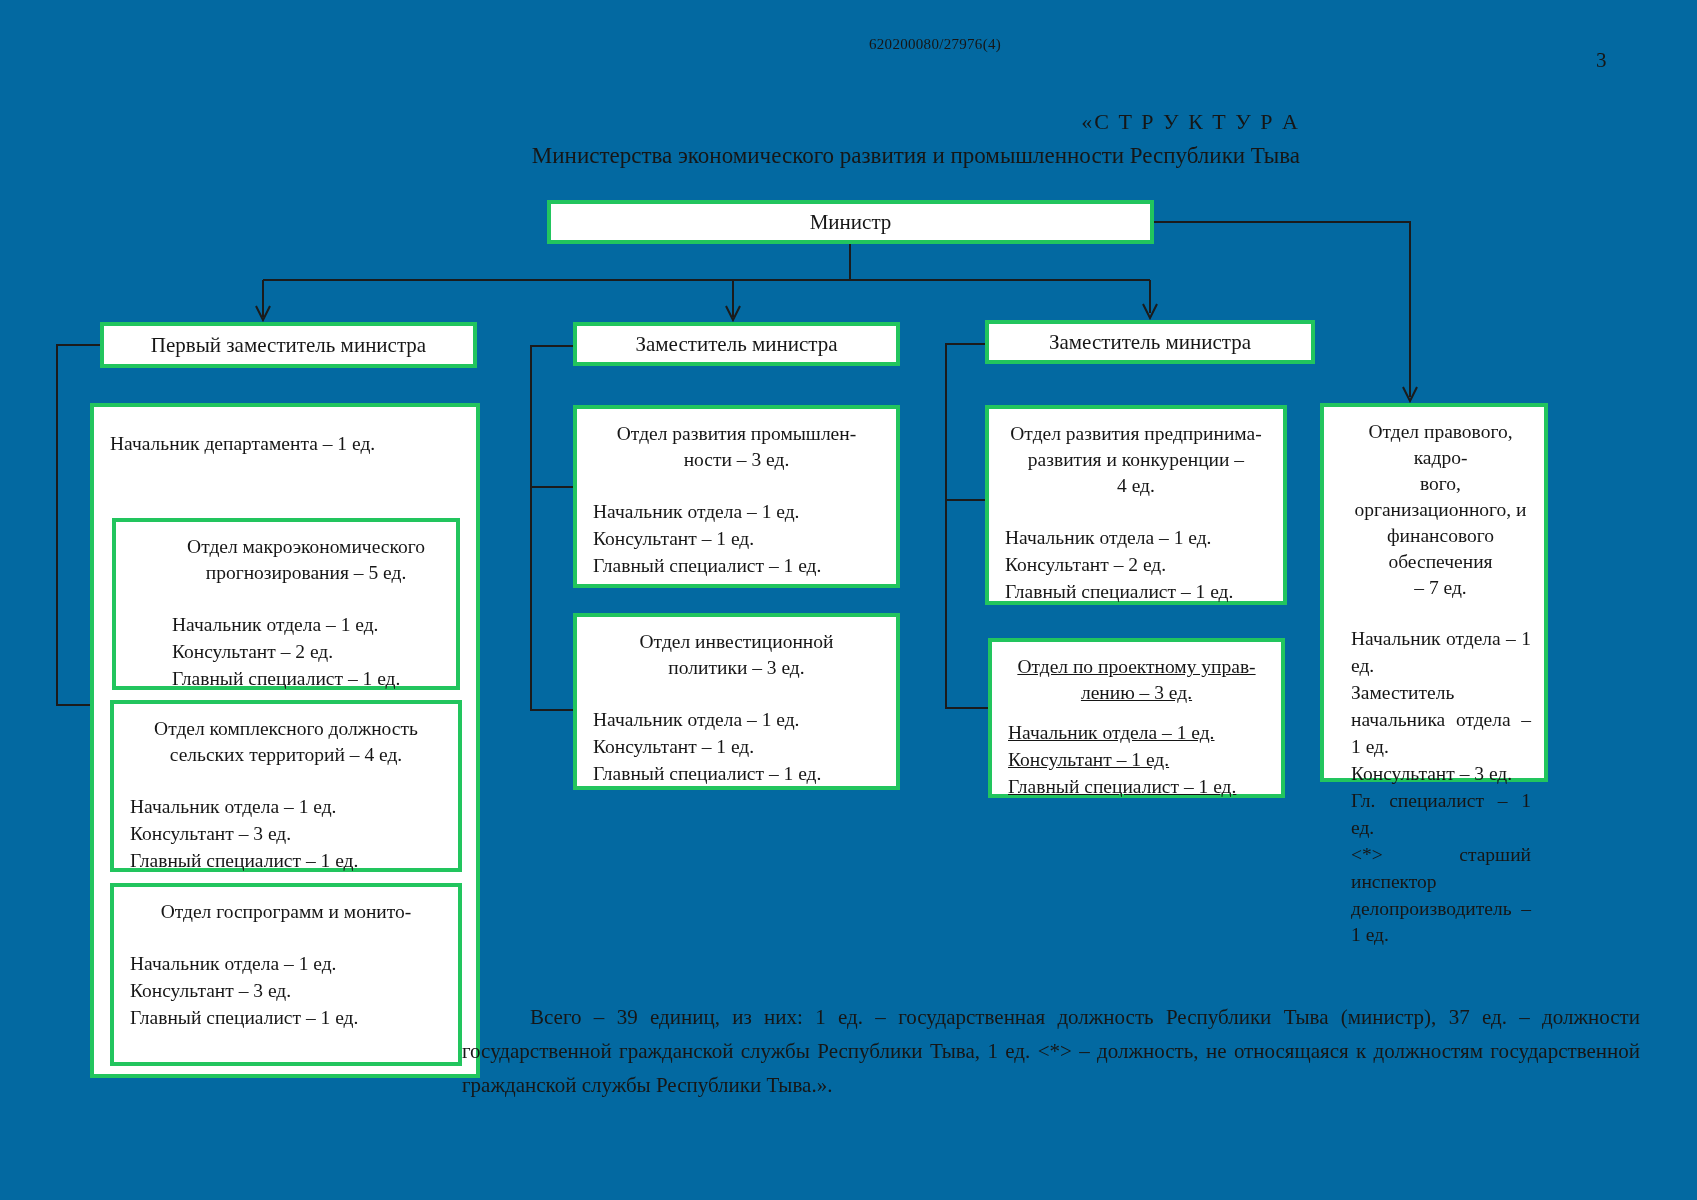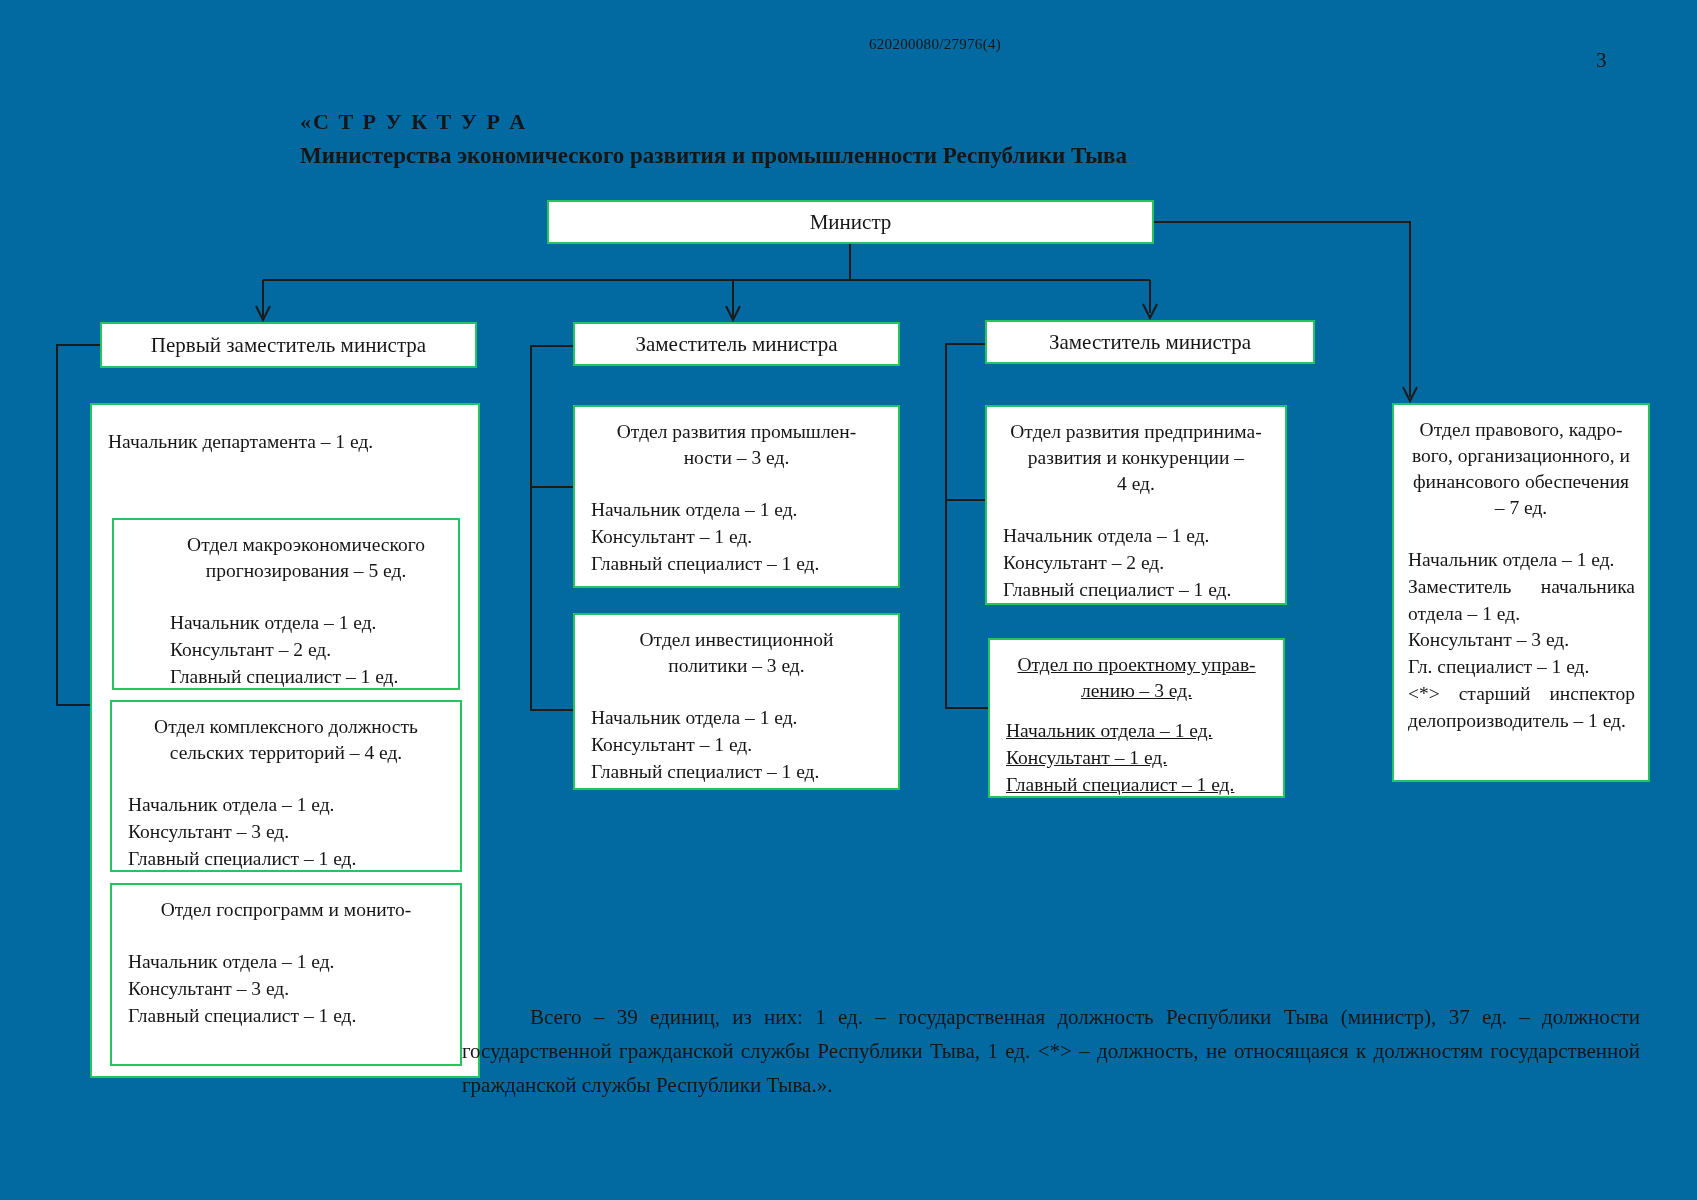--- a/index.html
+++ b/index.html
@@ -7,26 +7,26 @@
     position:relative;
     width:1697px;height:1200px;
     background:#0369a1;
     font-family:"Liberation Serif", serif;
     color:#161616;
     overflow:hidden;
   }
   .abs{position:absolute;}
   .doc-number{left:869px;top:36px;font-size:15px;letter-spacing:.3px;}
   .page-number{left:1596px;top:48px;font-size:21px;}
-  .title-wrap{left:300px;top:108px;width:1000px;text-align:left;line-height:1.3;font-weight:bold;}
+  .title-wrap{left:300px;top:108px;width:1000px;text-align:right;line-height:1.3;}
   .title-l1{font-size:22px;letter-spacing:2px;}
   .title-l2{font-size:23px;margin-top:4px;}
   .box{
     position:absolute;
-    border:2px solid #22c55e;
+    border:4px solid #22c55e;
     background:#ffffff;
     box-sizing:border-box;
   }
   .label-box{display:flex;align-items:center;justify-content:center;font-size:21px;}
   .btitle{text-align:center;padding:12px 8px 0 8px;font-size:19.5px;line-height:1.33;}
   .staff{margin-top:26px;padding:0 10px 0 16px;font-size:19.5px;line-height:1.38;}
   .staff div{white-space:nowrap;}
   .box.tight .staff{margin-top:14px;}
   .box.wrap .staff{padding:0 13px 0 14px;}
   .box.wrap .staff div{white-space:normal;text-align:justify;}
@@ -159,21 +159,21 @@
       <div>Отдел по проектному управ-</div>
       <div>лению – 3 ед.</div>
     </div>
     <div class="staff">
       <div>Начальник отдела – 1 ед.</div>
       <div>Консультант – 1 ед.</div>
       <div>Главный специалист – 1 ед.</div>
     </div>
   </div>
 
-  <div class="box wrap" style="left:1392px;top:403px;width:258px;height:379px;">
+  <div class="box wrap" style="left:1320px;top:403px;width:228px;height:379px;padding-left:13px;">
     <div class="btitle">
       <div>Отдел правового, кадро-</div>
       <div>вого, организационного, и</div>
       <div>финансового обеспечения</div>
       <div>– 7 ед.</div>
     </div>
     <div class="staff">
       <div>Начальник отдела – 1 ед.</div>
       <div>Заместитель начальника отдела – 1 ед.</div>
       <div>Консультант – 3 ед.</div>

